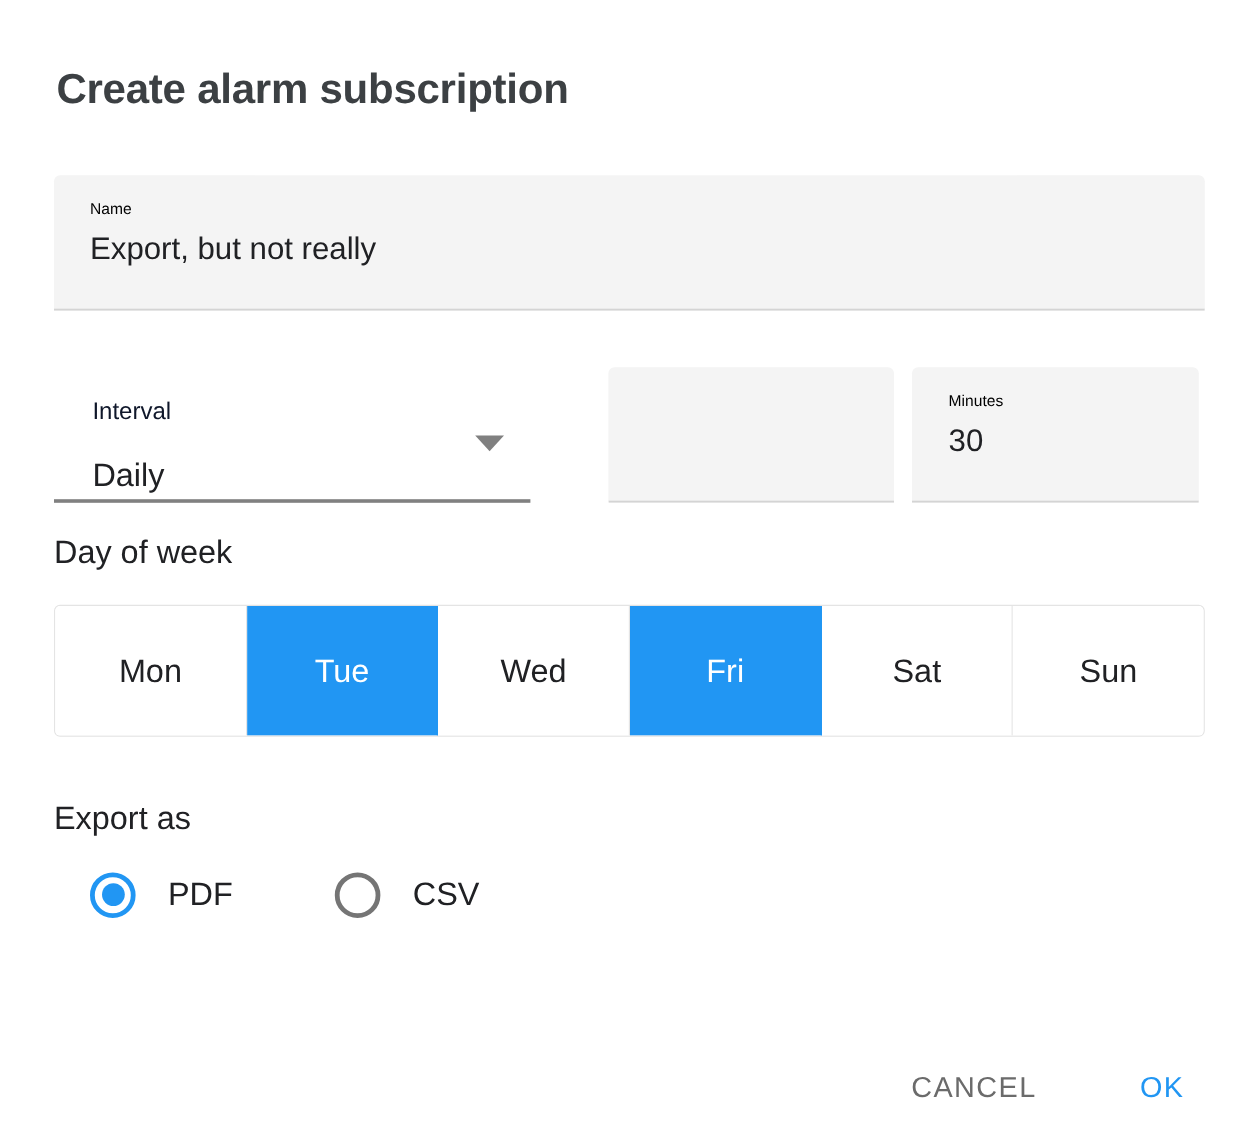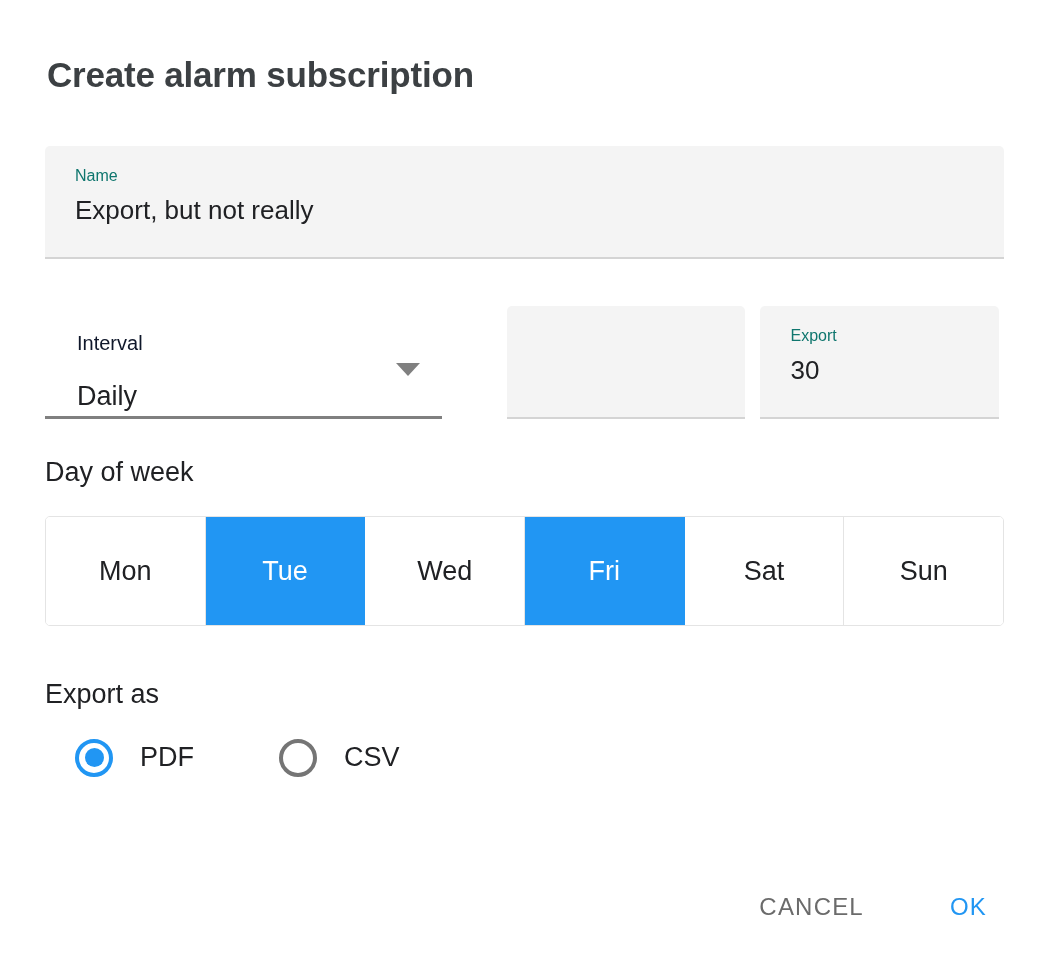--- a/index.html
+++ b/index.html
@@ -40,22 +40,22 @@
   .filled-field {
     position: relative;
     box-sizing: border-box;
     background: #f4f4f4;
     border-radius: 5px 5px 0 0;
     border-bottom: 2px solid #d4d4d4;
     padding: 20px 30px 14px 30px;
     height: 113px;
   }
   .filled-field .field-label {
-    font-size: 16px;
-    color: #0f766e;
+    font-size: 13px;
+    color: #000000;
     line-height: 1.2;
     margin-bottom: 10px;
     display: block;
   }
   .filled-field .field-value {
     font-size: 26px;
     color: #202124;
     line-height: 1.2;
     display: block;
   }
@@ -114,21 +114,21 @@
   }
 
   
   .section-label {
     font-size: 27px;
     color: #202124;
     margin: 0;
     font-weight: normal;
     line-height: 1.2;
   }
-  #day-of-week-label { padding-top: 25px; margin-top: 12px; }
+  #day-of-week-label { padding-top: 25px; }
   #export-as-label  { padding-top: 52px; }
 
   
   .day-group {
     display: flex;
     margin-top: 28px;
     width: 959px;
     height: 110px;
     border: 1px solid #e4e4e4;
     border-radius: 5px;
@@ -237,21 +237,21 @@
     <div class="select-field">
       <span class="field-label">Interval</span>
       <span class="field-value">Daily</span>
       <span class="select-arrow"></span>
     </div>
 
     <div class="filled-field" id="hours-field">
     </div>
 
     <div class="filled-field" id="minutes-field">
-      <span class="field-label">Export</span>
+      <span class="field-label">Minutes</span>
       <span class="field-value" placeholder="Minutes">30</span>
     </div>
 
   </div>
 
   <h2 class="section-label" id="day-of-week-label">Day of week</h2>
 
   <div class="day-group" id="day-group">
       <div class="day-cell">
         <span>Mon</span>

